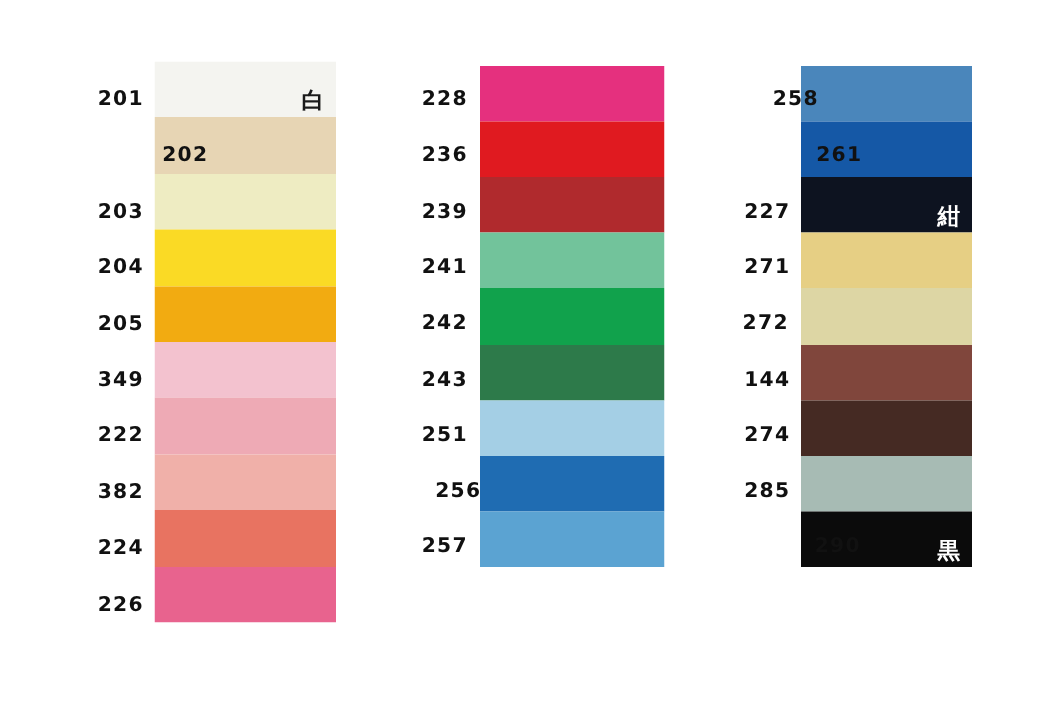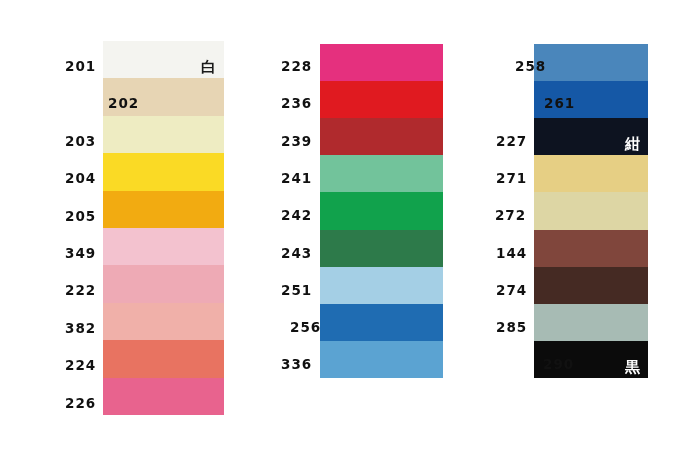--- a/index.html
+++ b/index.html
@@ -117,21 +117,21 @@
       </div>
       <div class="label-list" style="left: 0px;">
         <div class="code-label" style="left: 279px; width: 33px; top: 66px;">228</div>
         <div class="code-label" style="left: 279px; width: 33px; top: 103.3px;">236</div>
         <div class="code-label" style="left: 279px; width: 33px; top: 140.6px;">239</div>
         <div class="code-label" style="left: 279px; width: 33px; top: 177.9px;">241</div>
         <div class="code-label" style="left: 279px; width: 33px; top: 215.2px;">242</div>
         <div class="code-label" style="left: 279px; width: 33px; top: 252.5px;">243</div>
         <div class="code-label" style="left: 279px; width: 33px; top: 289.8px;">251</div>
         <div class="code-label" style="left: 288px; width: 33px; top: 327.1px;">256</div>
-        <div class="code-label" style="left: 279px; width: 33px; top: 364.4px;">336</div>
+        <div class="code-label" style="left: 279px; width: 33px; top: 364.4px;">257</div>
       </div>
     </div>
     <div class="color-column" style="left: 0px;">
       <div class="swatch-stack" style="left: 534px; top: 44px; width: 114px; height: 334px;">
         <div class="swatch" style="background: rgb(74, 134, 187); height: 37.1111px;"></div>
         <div class="swatch" style="background: rgb(21, 88, 166); height: 37.1111px;"></div>
         <div class="swatch" style="background: rgb(13, 19, 32); height: 37.1111px;">
           <span class="swatch-annotation" style="color: rgb(255, 255, 255);">紺</span>
         </div>
         <div class="swatch" style="background: rgb(230, 207, 132); height: 37.1111px;"></div>

